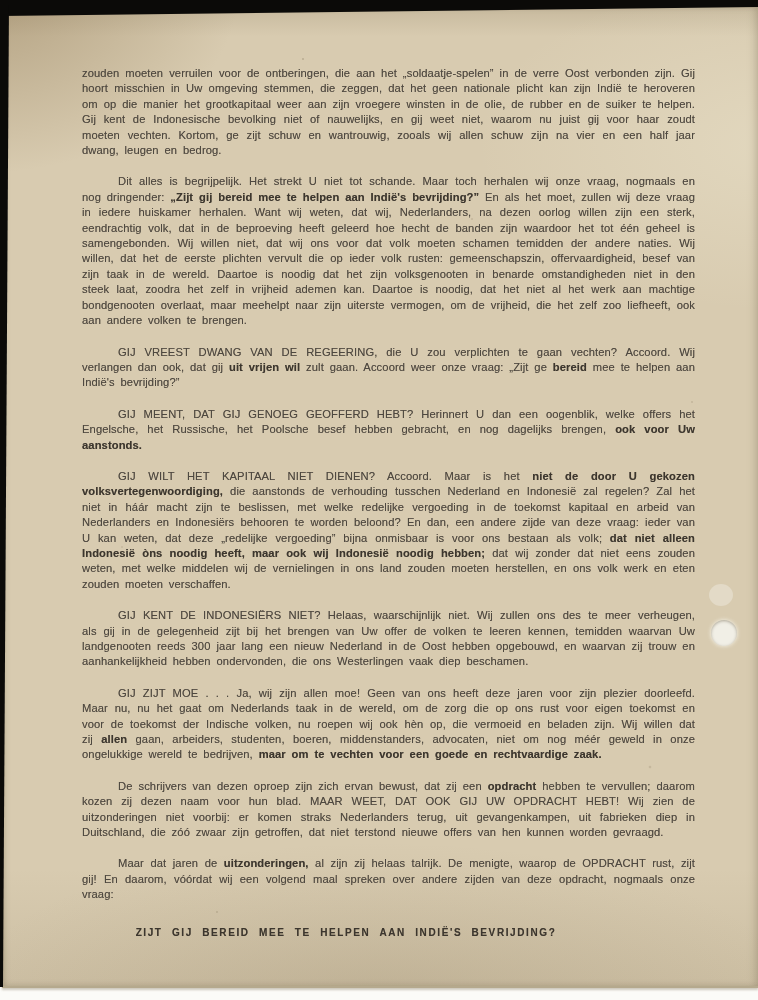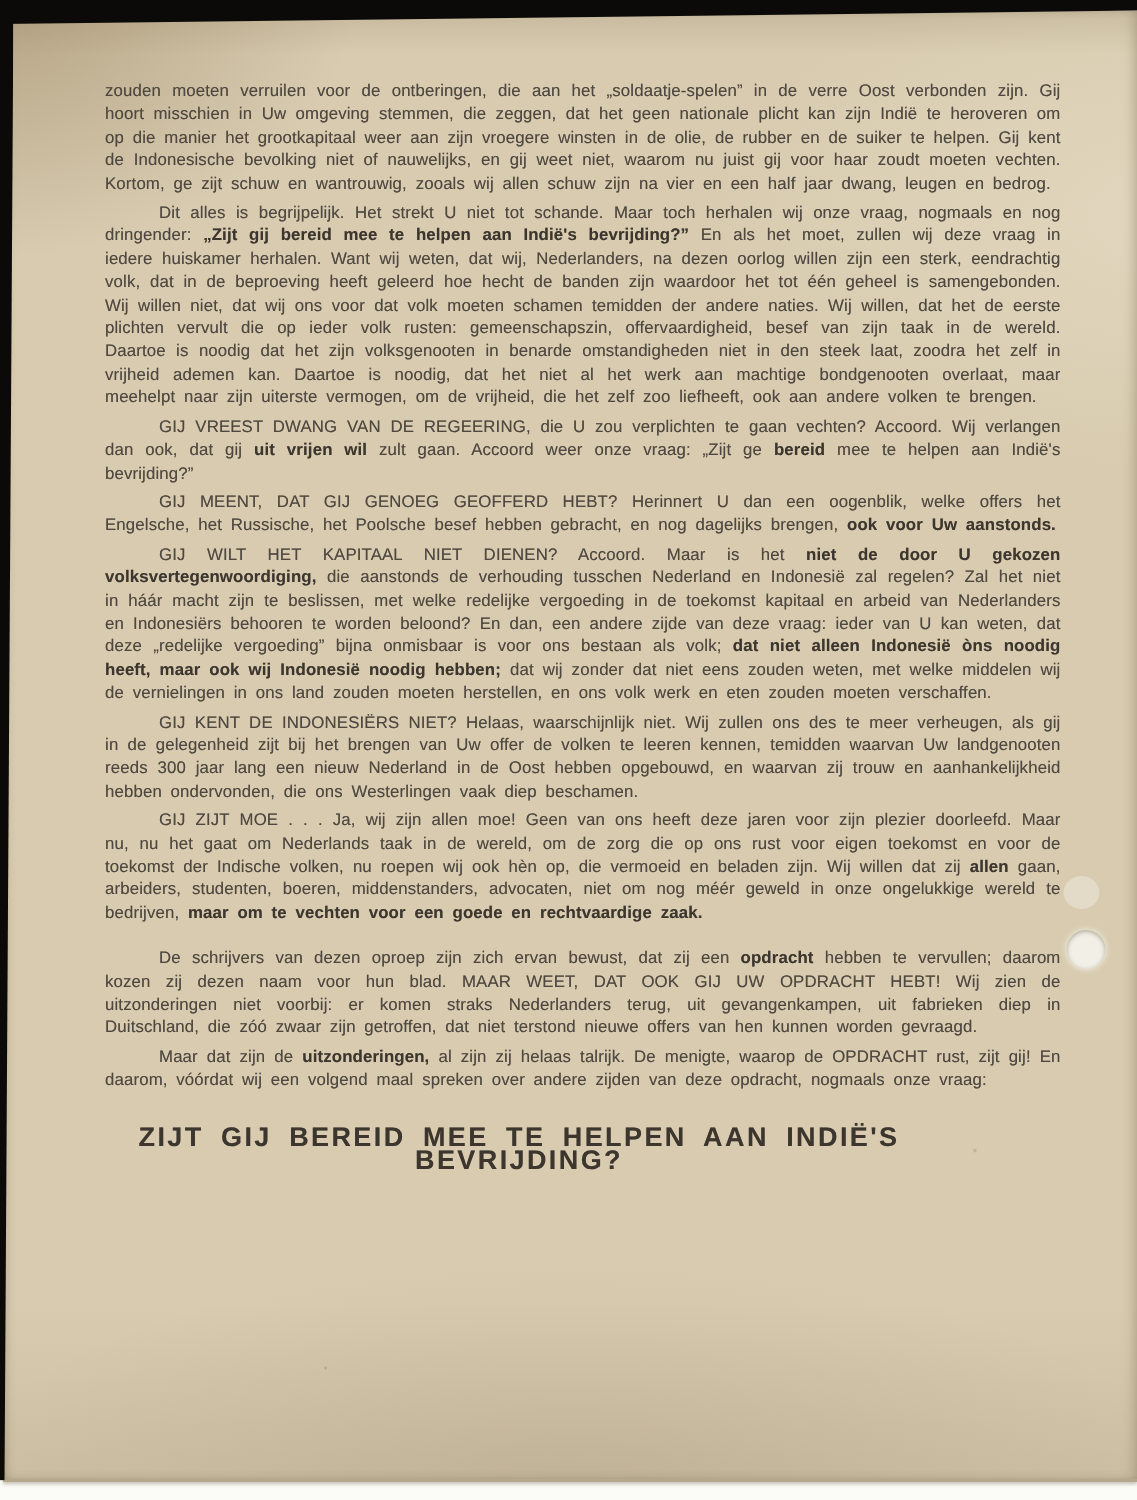--- a/index.html
+++ b/index.html
@@ -46,28 +46,28 @@
       radial-gradient(circle 2px at 215px 905px, rgba(110,95,70,.35), transparent 70%),
       radial-gradient(circle 2px at 690px 395px, rgba(110,95,70,.3), transparent 70%);
   }
   .textblock{
     position:absolute;left:64px;top:43px;width:645px;
     font-size:11.2px;line-height:15.4px;
     color:var(--text_color,#4e4840);
     letter-spacing:0.1px;word-spacing:2.6px;
     text-shadow:0 0 0.4px rgba(86,76,62,0.55);
   }
-  .para{margin:4px;text-align:justify;text-indent:36px;}
+  .para{margin:16px;text-align:justify;text-indent:36px;}
   .para.noindent{text-indent:0;}
   .para.gap{margin-top:15px;}
   .b{font-weight:bold;color:var(--bold_color,#3c362e);}
   .closing{
     margin:22px 0 0 0;width:560px;
     text-align:center;font-weight:bold;
-    font-size:18px;letter-spacing:1.6px;word-spacing:5px;
+    font-size:10px;letter-spacing:1.6px;word-spacing:5px;
     color:var(--bold_color,#3c362e);
     text-indent:0;
   }
   .hole{
     position:absolute;border-radius:50%;
     background:#f1efe6;
     box-shadow:inset 0 1px 3px rgba(120,110,88,0.55), 0 0 4px rgba(250,248,240,0.9);
   }
   .hole.main{left:711px;top:620px;width:26px;height:26px;}
   .hole.faint{
@@ -83,21 +83,21 @@
     <div class="textblock">
       <div>
           <p class="para noindent"><span>zouden moeten verruilen voor de ontberingen, die aan het „soldaatje-spelen” in de verre Oost verbonden zijn. Gij hoort misschien in Uw omgeving stemmen, die zeggen, dat het geen nationale plicht kan zijn Indië te heroveren om op die manier het grootkapitaal weer aan zijn vroegere winsten in de olie, de rubber en de suiker te helpen. Gij kent de Indonesische bevolking niet of nauwelijks, en gij weet niet, waarom nu juist gij voor haar zoudt moeten vechten. Kortom, ge zijt schuw en wantrouwig, zooals wij allen schuw zijn na vier en een half jaar dwang, leugen en bedrog.</span></p>
           <p class="para"><span>Dit alles is begrijpelijk. Het strekt U niet tot schande. Maar toch herhalen wij onze vraag, nogmaals en nog dringender: </span><span class="b">„Zijt gij bereid mee te helpen aan Indië's bevrijding?”</span><span> En als het moet, zullen wij deze vraag in iedere huiskamer herhalen. Want wij weten, dat wij, Nederlanders, na dezen oorlog willen zijn een sterk, eendrachtig volk, dat in de beproeving heeft geleerd hoe hecht de banden zijn waardoor het tot één geheel is samengebonden. Wij willen niet, dat wij ons voor dat volk moeten schamen temidden der andere naties. Wij willen, dat het de eerste plichten vervult die op ieder volk rusten: gemeenschapszin, offervaardigheid, besef van zijn taak in de wereld. Daartoe is noodig dat het zijn volksgenooten in benarde omstandigheden niet in den steek laat, zoodra het zelf in vrijheid ademen kan. Daartoe is noodig, dat het niet al het werk aan machtige bondgenooten overlaat, maar meehelpt naar zijn uiterste vermogen, om de vrijheid, die het zelf zoo liefheeft, ook aan andere volken te brengen.</span></p>
           <p class="para"><span>GIJ VREEST DWANG VAN DE REGEERING, die U zou verplichten te gaan vechten? Accoord. Wij verlangen dan ook, dat gij </span><span class="b">uit vrijen wil</span><span> zult gaan. Accoord weer onze vraag: „Zijt ge </span><span class="b">bereid</span><span> mee te helpen aan Indië's bevrijding?”</span></p>
           <p class="para"><span>GIJ MEENT, DAT GIJ GENOEG GEOFFERD HEBT? Herinnert U dan een oogenblik, welke offers het Engelsche, het Russische, het Poolsche besef hebben gebracht, en nog dagelijks brengen, </span><span class="b">ook voor Uw aanstonds.</span></p>
           <p class="para"><span>GIJ WILT HET KAPITAAL NIET DIENEN? Accoord. Maar is het </span><span class="b">niet de door U gekozen volksvertegenwoordiging,</span><span> die aanstonds de verhouding tusschen Nederland en Indonesië zal regelen? Zal het niet in háár macht zijn te beslissen, met welke redelijke vergoeding in de toekomst kapitaal en arbeid van Nederlanders en Indonesiërs behooren te worden beloond? En dan, een andere zijde van deze vraag: ieder van U kan weten, dat deze „redelijke vergoeding” bijna onmisbaar is voor ons bestaan als volk; </span><span class="b">dat niet alleen Indonesië òns noodig heeft, maar ook wij Indonesië noodig hebben;</span><span> dat wij zonder dat niet eens zouden weten, met welke middelen wij de vernielingen in ons land zouden moeten herstellen, en ons volk werk en eten zouden moeten verschaffen.</span></p>
           <p class="para"><span>GIJ KENT DE INDONESIËRS NIET? Helaas, waarschijnlijk niet. Wij zullen ons des te meer verheugen, als gij in de gelegenheid zijt bij het brengen van Uw offer de volken te leeren kennen, temidden waarvan Uw landgenooten reeds 300 jaar lang een nieuw Nederland in de Oost hebben opgebouwd, en waarvan zij trouw en aanhankelijkheid hebben ondervonden, die ons Westerlingen vaak diep beschamen.</span></p>
           <p class="para"><span>GIJ ZIJT MOE . . . Ja, wij zijn allen moe! Geen van ons heeft deze jaren voor zijn plezier doorleefd. Maar nu, nu het gaat om Nederlands taak in de wereld, om de zorg die op ons rust voor eigen toekomst en voor de toekomst der Indische volken, nu roepen wij ook hèn op, die vermoeid en beladen zijn. Wij willen dat zij </span><span class="b">allen</span><span> gaan, arbeiders, studenten, boeren, middenstanders, advocaten, niet om nog méér geweld in onze ongelukkige wereld te bedrijven, </span><span class="b">maar om te vechten voor een goede en rechtvaardige zaak.</span></p>
           <p class="para gap"><span>De schrijvers van dezen oproep zijn zich ervan bewust, dat zij een </span><span class="b">opdracht</span><span> hebben te vervullen; daarom kozen zij dezen naam voor hun blad. MAAR WEET, DAT OOK GIJ UW OPDRACHT HEBT! Wij zien de uitzonderingen niet voorbij: er komen straks Nederlanders terug, uit gevangenkampen, uit fabrieken diep in Duitschland, die zóó zwaar zijn getroffen, dat niet terstond nieuwe offers van hen kunnen worden gevraagd.</span></p>
-          <p class="para"><span>Maar dat zijn de </span><span class="b">uitzonderingen,</span><span> al zijn zij helaas talrijk. De menigte, waarop de OPDRACHT rust, zijt gij! En daarom, vóórdat wij een volgend maal spreken over andere zijden van deze opdracht, nogmaals onze vraag:</span></p>
+          <p class="para"><span>Maar dat jaren de </span><span class="b">uitzonderingen,</span><span> al zijn zij helaas talrijk. De menigte, waarop de OPDRACHT rust, zijt gij! En daarom, vóórdat wij een volgend maal spreken over andere zijden van deze opdracht, nogmaals onze vraag:</span></p>
         </div>
       <p class="closing">ZIJT GIJ BEREID MEE TE HELPEN AAN INDIË'S BEVRIJDING?</p>
     </div>
   </div>
   <div class="hole faint"></div>
   <div class="hole main"></div>
   <div class="border-top"></div>
   <div class="border-left"></div>
 </div>
 

